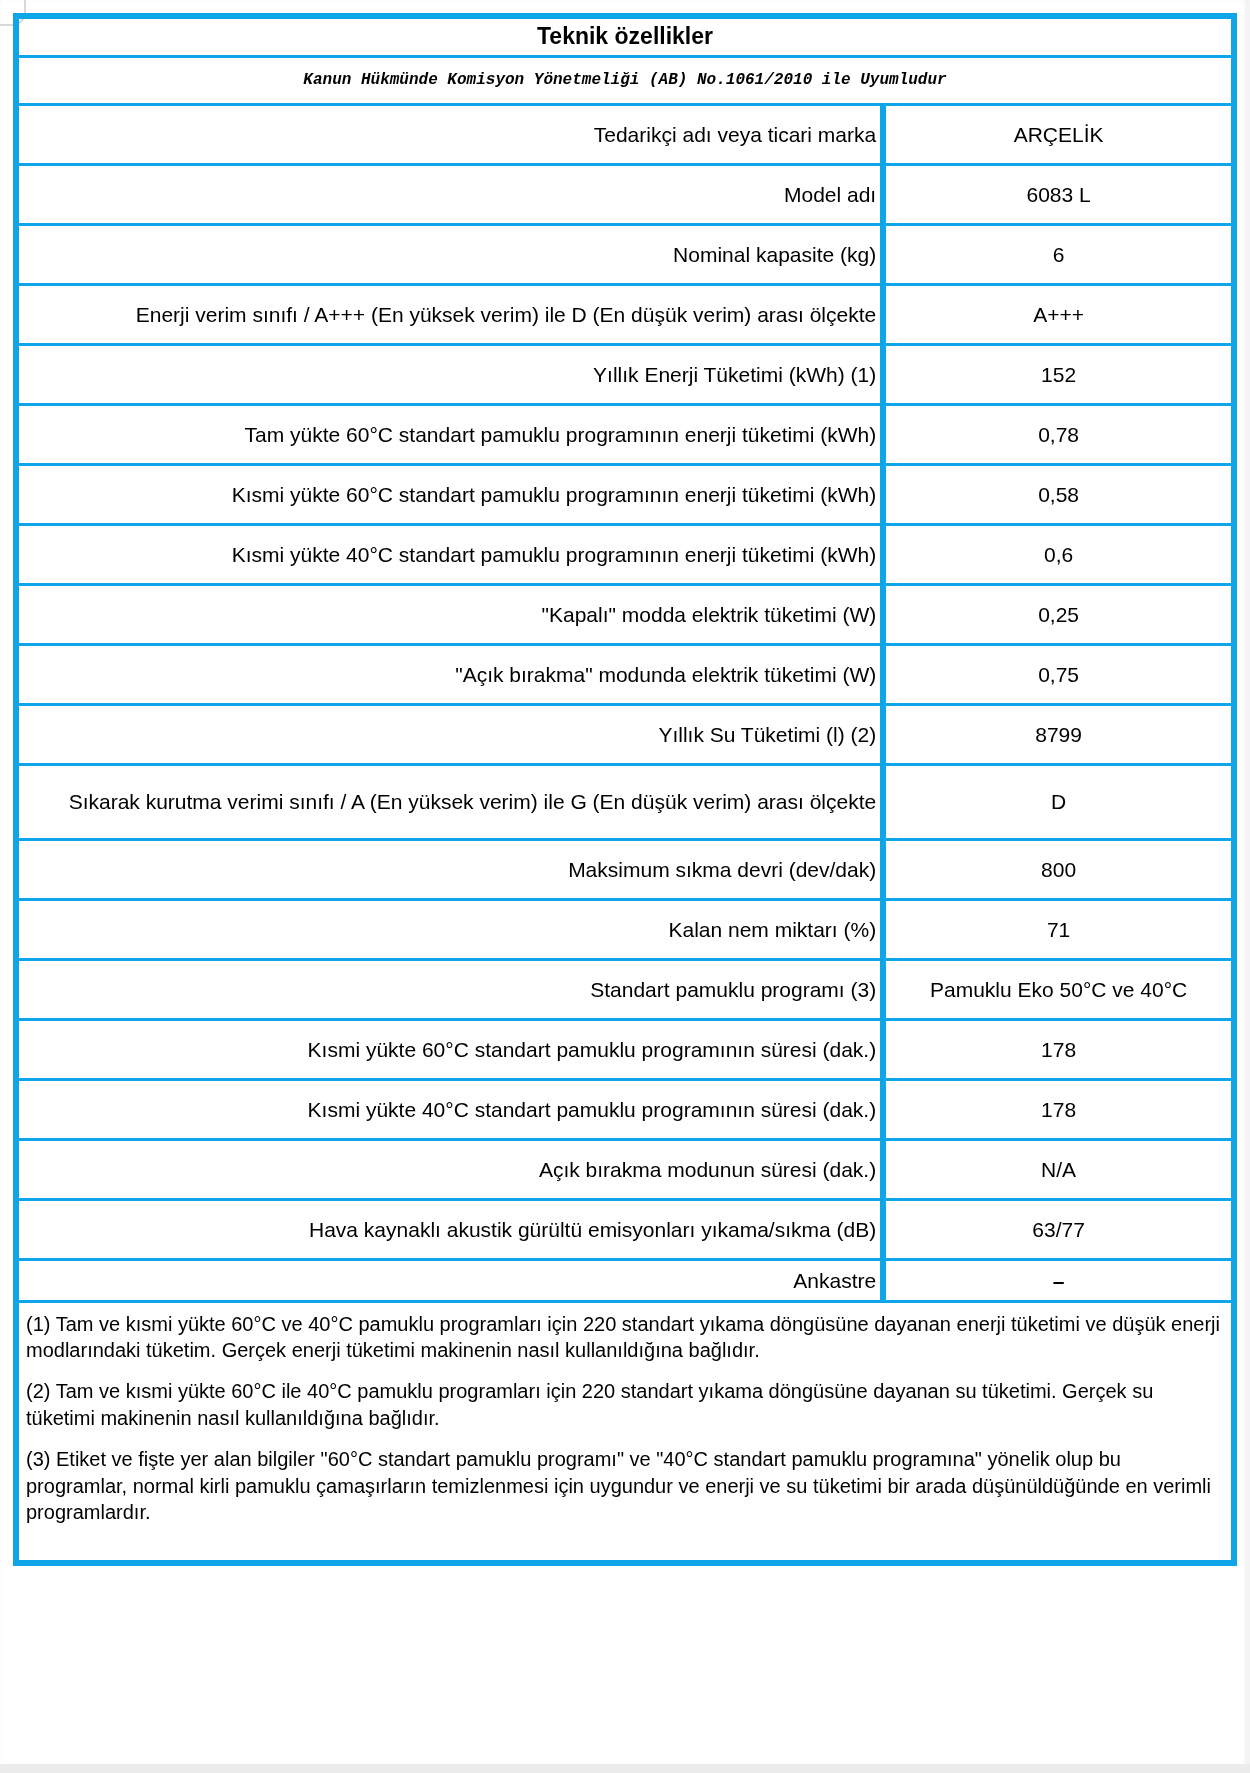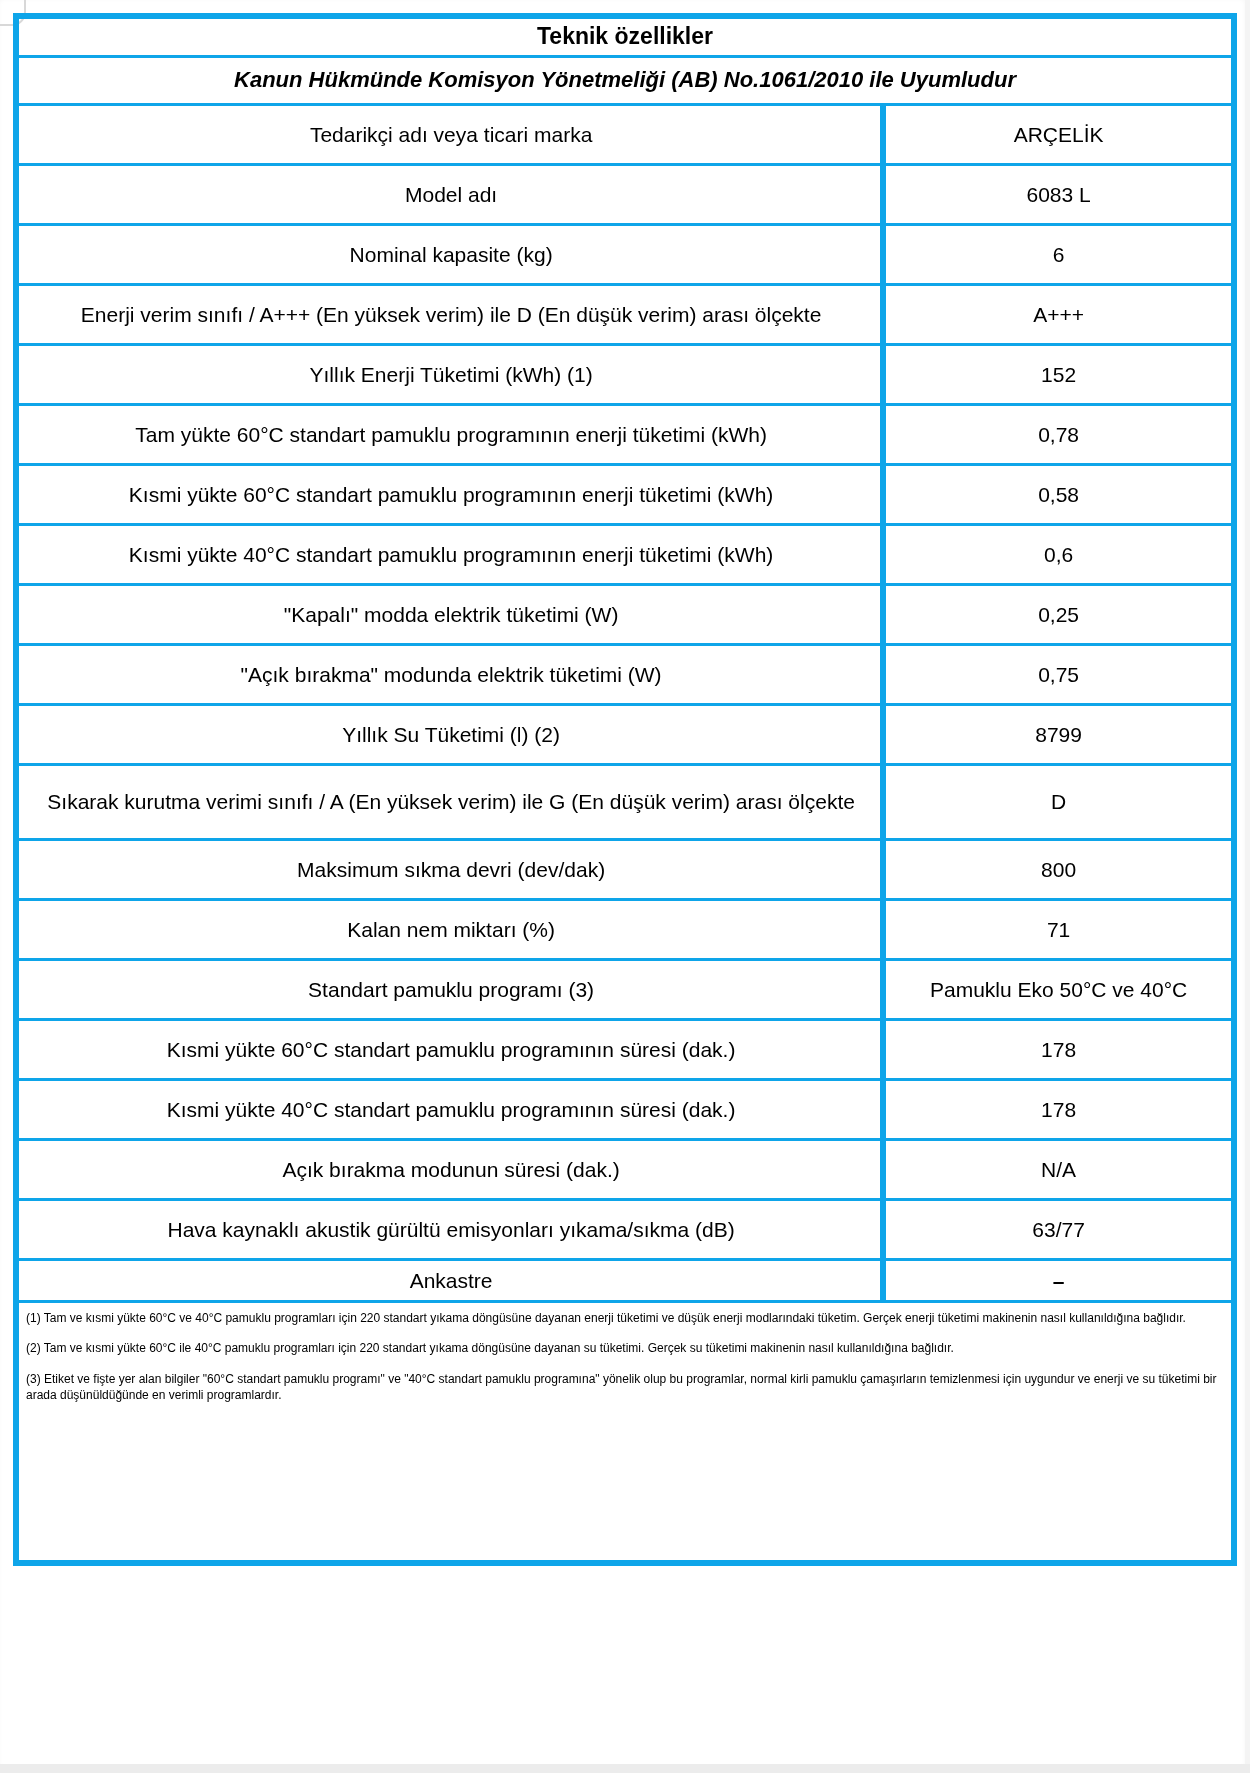--- a/index.html
+++ b/index.html
@@ -59,26 +59,27 @@
     font-weight: bold;
     font-size: 23px;
     padding: 4px 8px;
   }
 
   td.compliance-cell {
     height: 48px;
     text-align: center;
     font-weight: bold;
     font-style: italic;
-    font-size: 22px;
+    font-size: 16px;
     padding: 4px 8px;
+    font-family: Liberation Mono, monospace;
   }
 
   td.label-cell {
-    text-align: center;
+    text-align: right;
     padding: 4px 4px 4px 7px;
     font-weight: normal;
   }
 
   td.value-cell {
     text-align: center;
     padding: 4px 8px;
     border-left-width: 6px;
   }
 
@@ -88,21 +89,21 @@
   tr.short .value-cell { font-weight: bold; }
 
   td.footnotes-cell {
     height: 262px;
     vertical-align: top;
     text-align: left;
     padding: 8px 10px 8px 7px;
   }
 
   .footnote {
-    font-size: 12px;
+    font-size: 20px;
     line-height: 1.32;
     margin-bottom: 15px;
   }
 
   
   .edge-bottom {
     position: absolute;
     left: 0; bottom: 0;
     width: 100%; height: 9px;
     background: #ececec;

